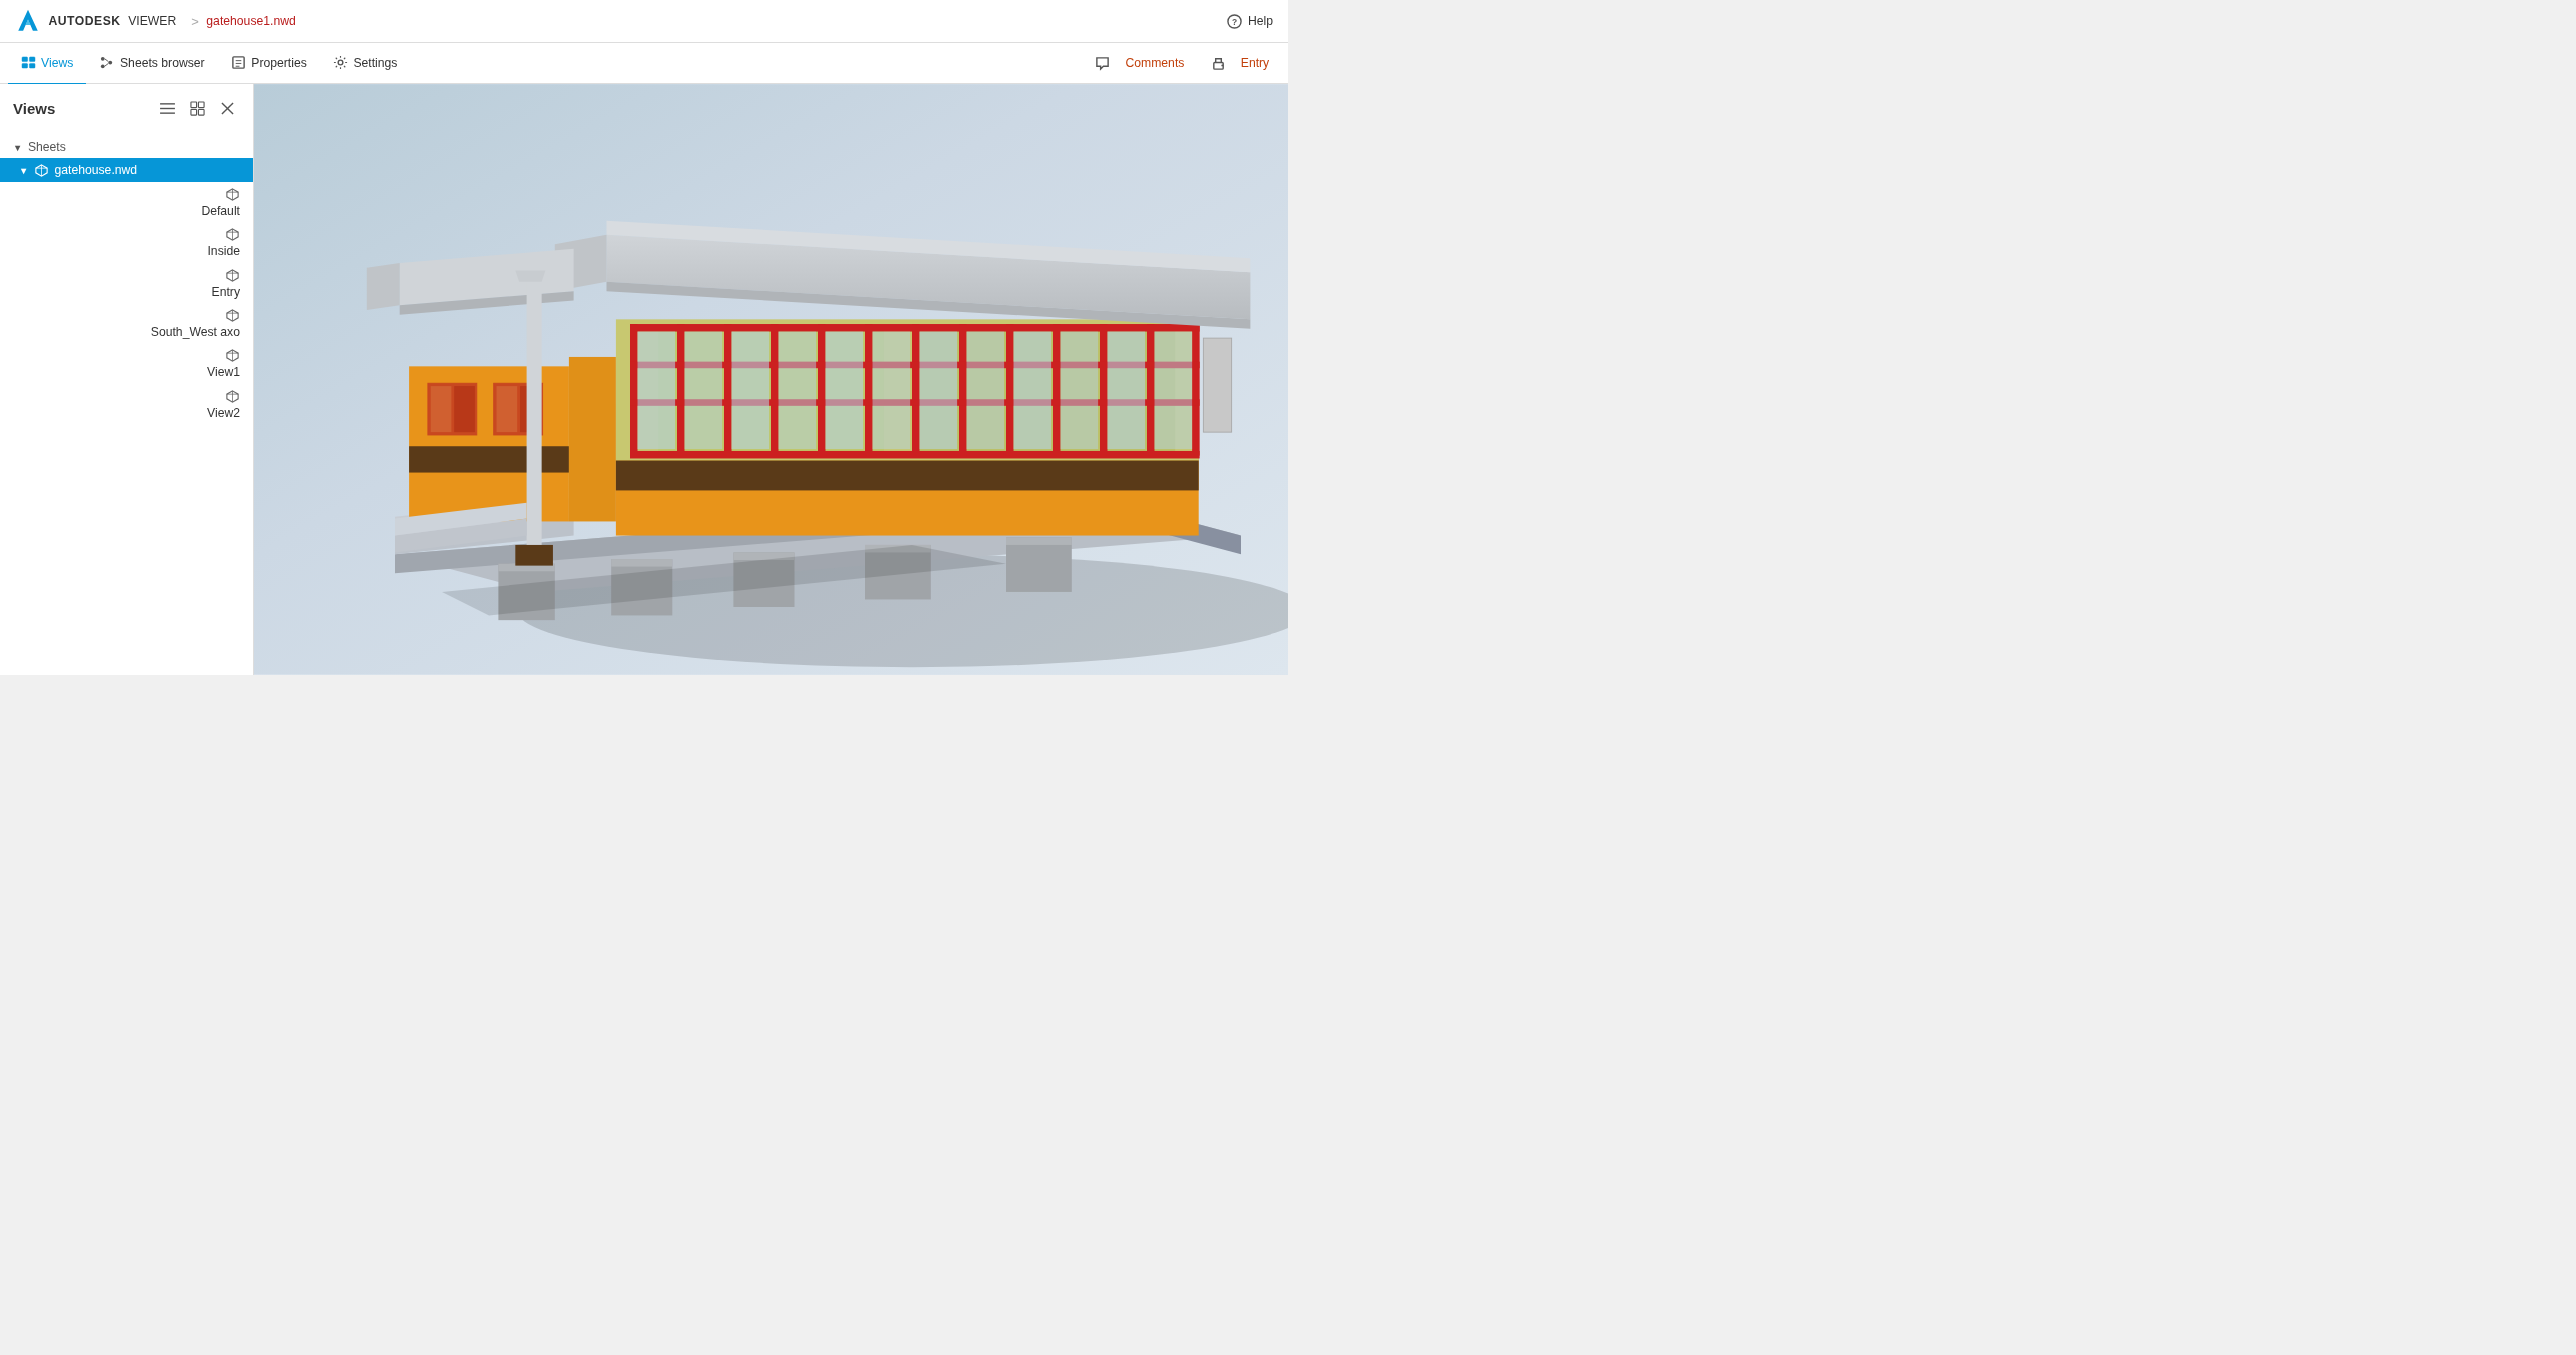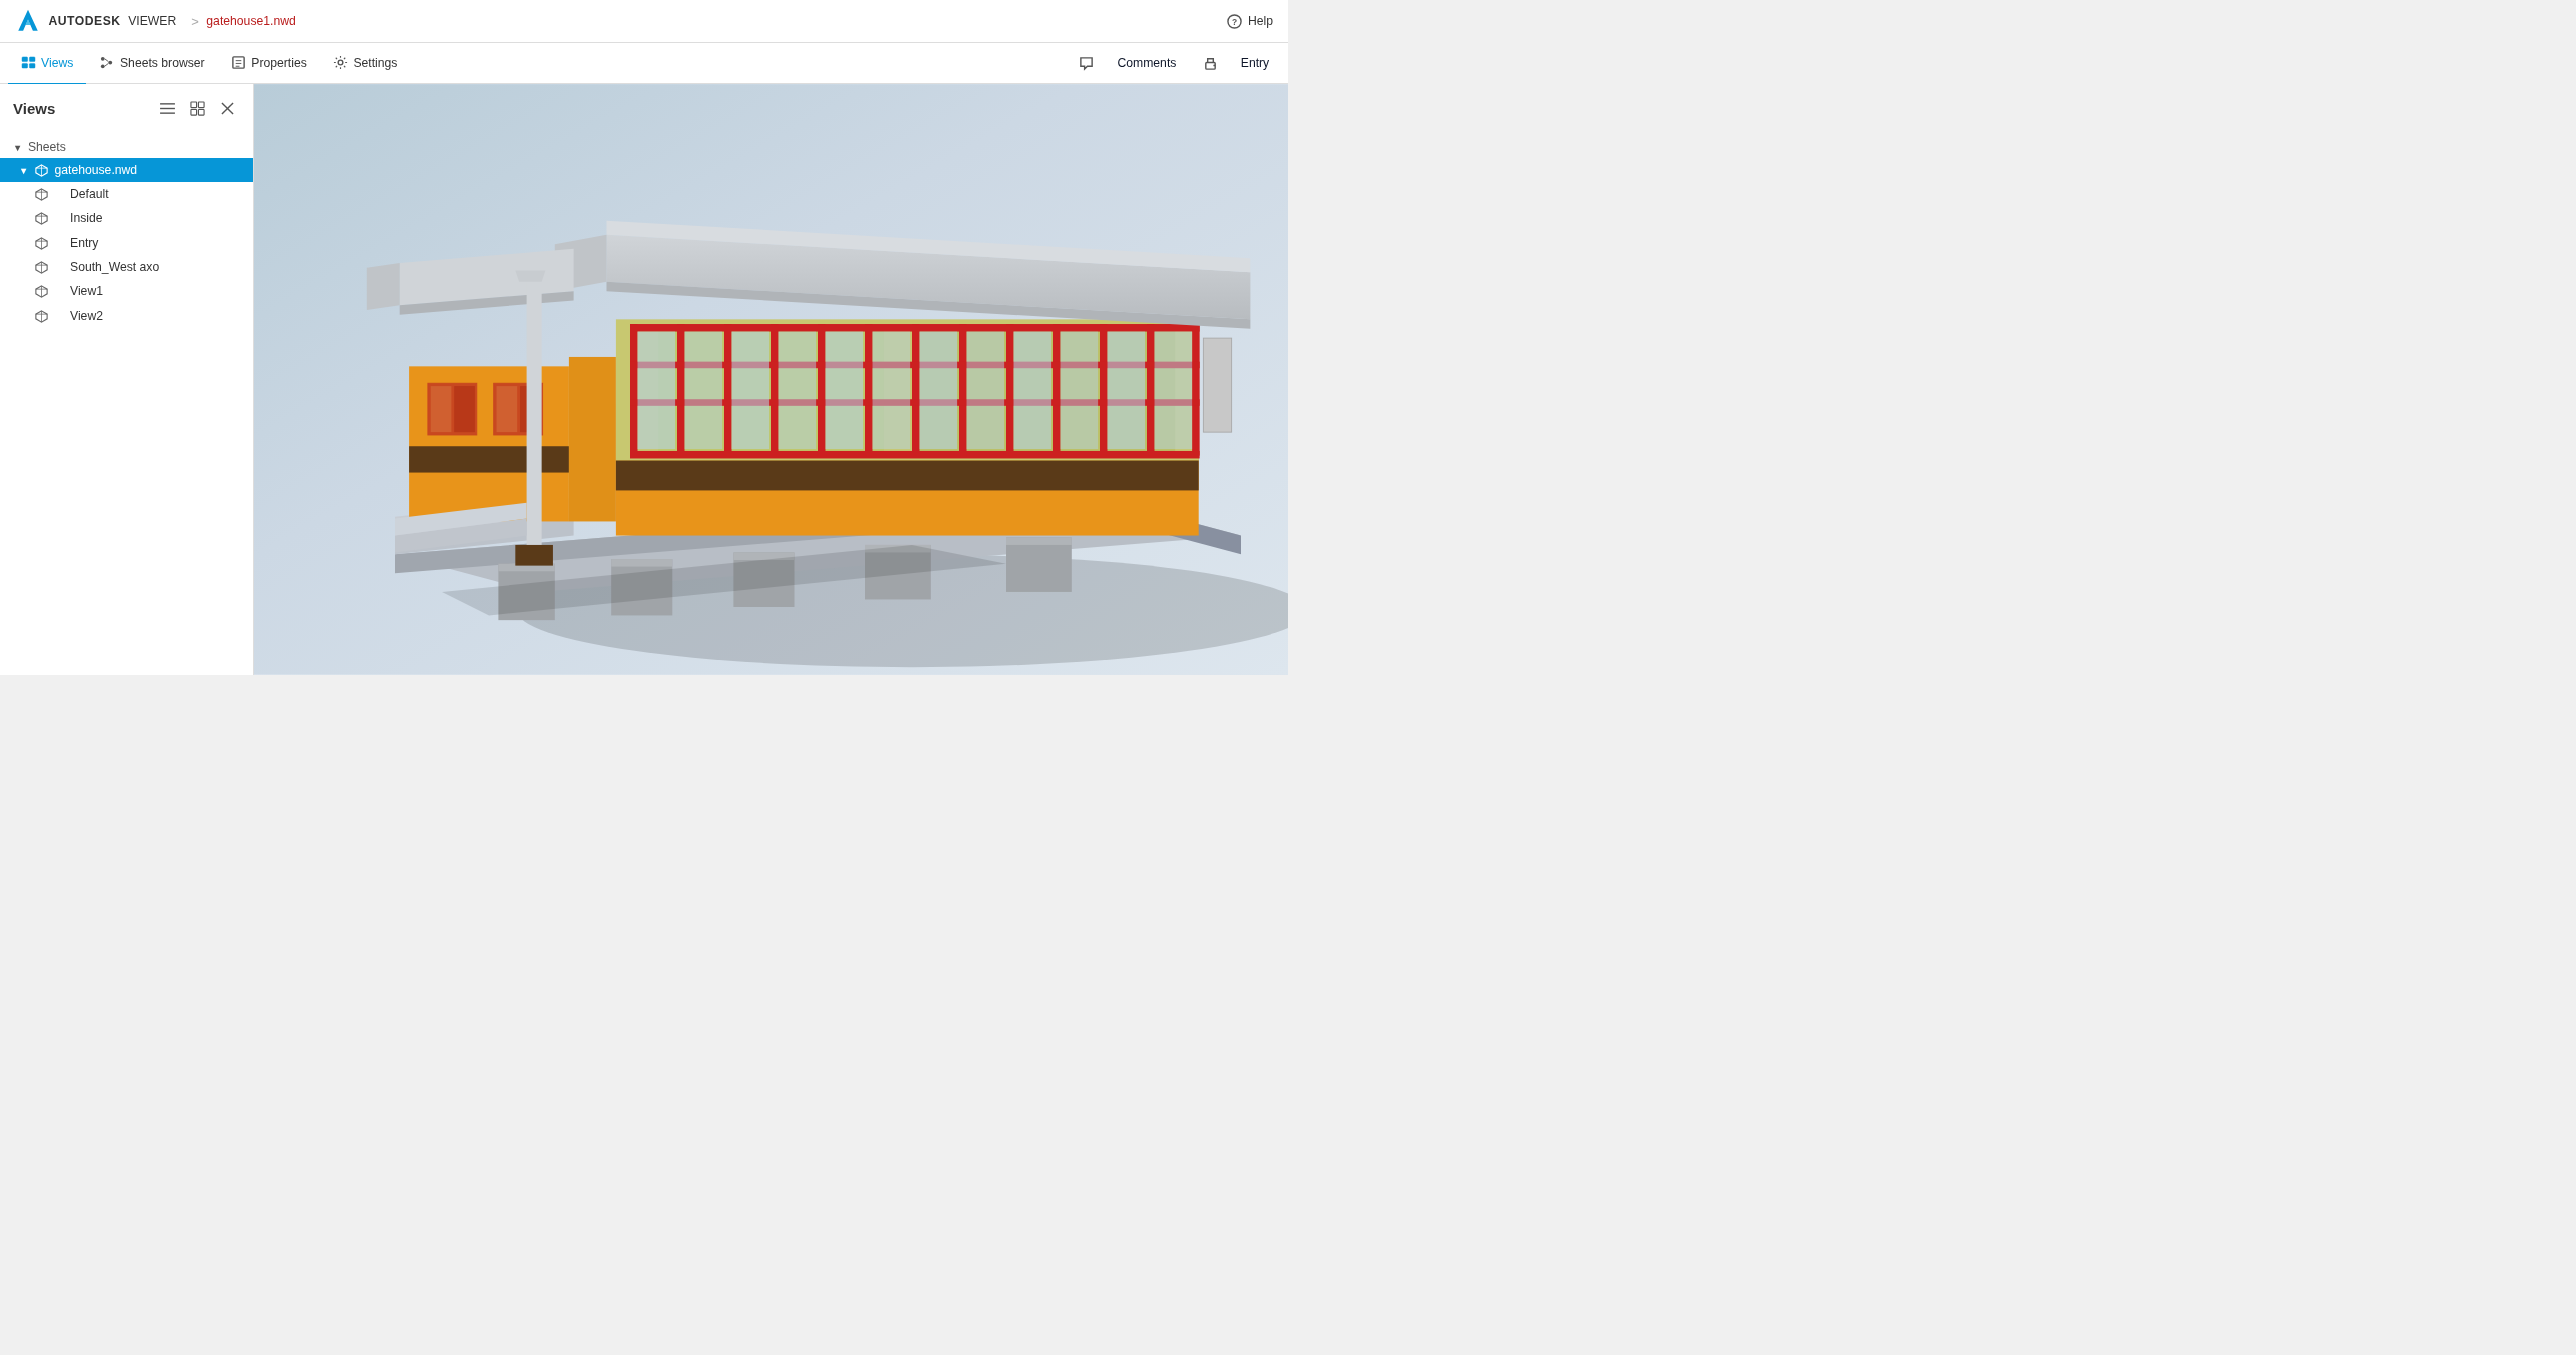--- a/index.html
+++ b/index.html
@@ -87,24 +87,24 @@
     }
     .toolbar-right {
       margin-left: auto;
       display: flex;
       align-items: center;
       gap: 3.8px;
     }
     .toolbar-right .action-btn {
       display: flex;
       align-items: center;
-      gap: 23px;
+      gap: 15px;
       padding: 5.6px 11.3px;
       font-size: 12.2px;
-      color: #0f172a;
+      color: #c2410c;
       cursor: pointer;
       border-radius: 2.8px;
     }
 
     
     #main {
       display: flex;
       height: calc(678px - 87px);
     }
 
@@ -176,26 +176,27 @@
       color: #fff;
     }
     .tree-item.active .cube-icon path { stroke: #fff; }
 
     .tree-item .arrow { font-size: 9.4px; color: #666; }
     .tree-item.active .arrow { color: #fff; }
     .tree-item.active .item-text { color: #fff; }
 
     .tree-child {
       display: flex;
-      align-items: flex-start;
-      gap: 21px;
+      align-items: flex-end;
+      gap: 2px;
       padding: 4.7px 13px 4.7px 34px;
       font-size: 12.2px;
       color: #333;
       cursor: pointer;
+      flex-direction: column;
     }
 
     
     .cube-icon { width: 15px; height: 15px; flex-shrink: 0; }
 
     
     #viewport {
       flex: 1;
       position: relative;
       overflow: hidden;

